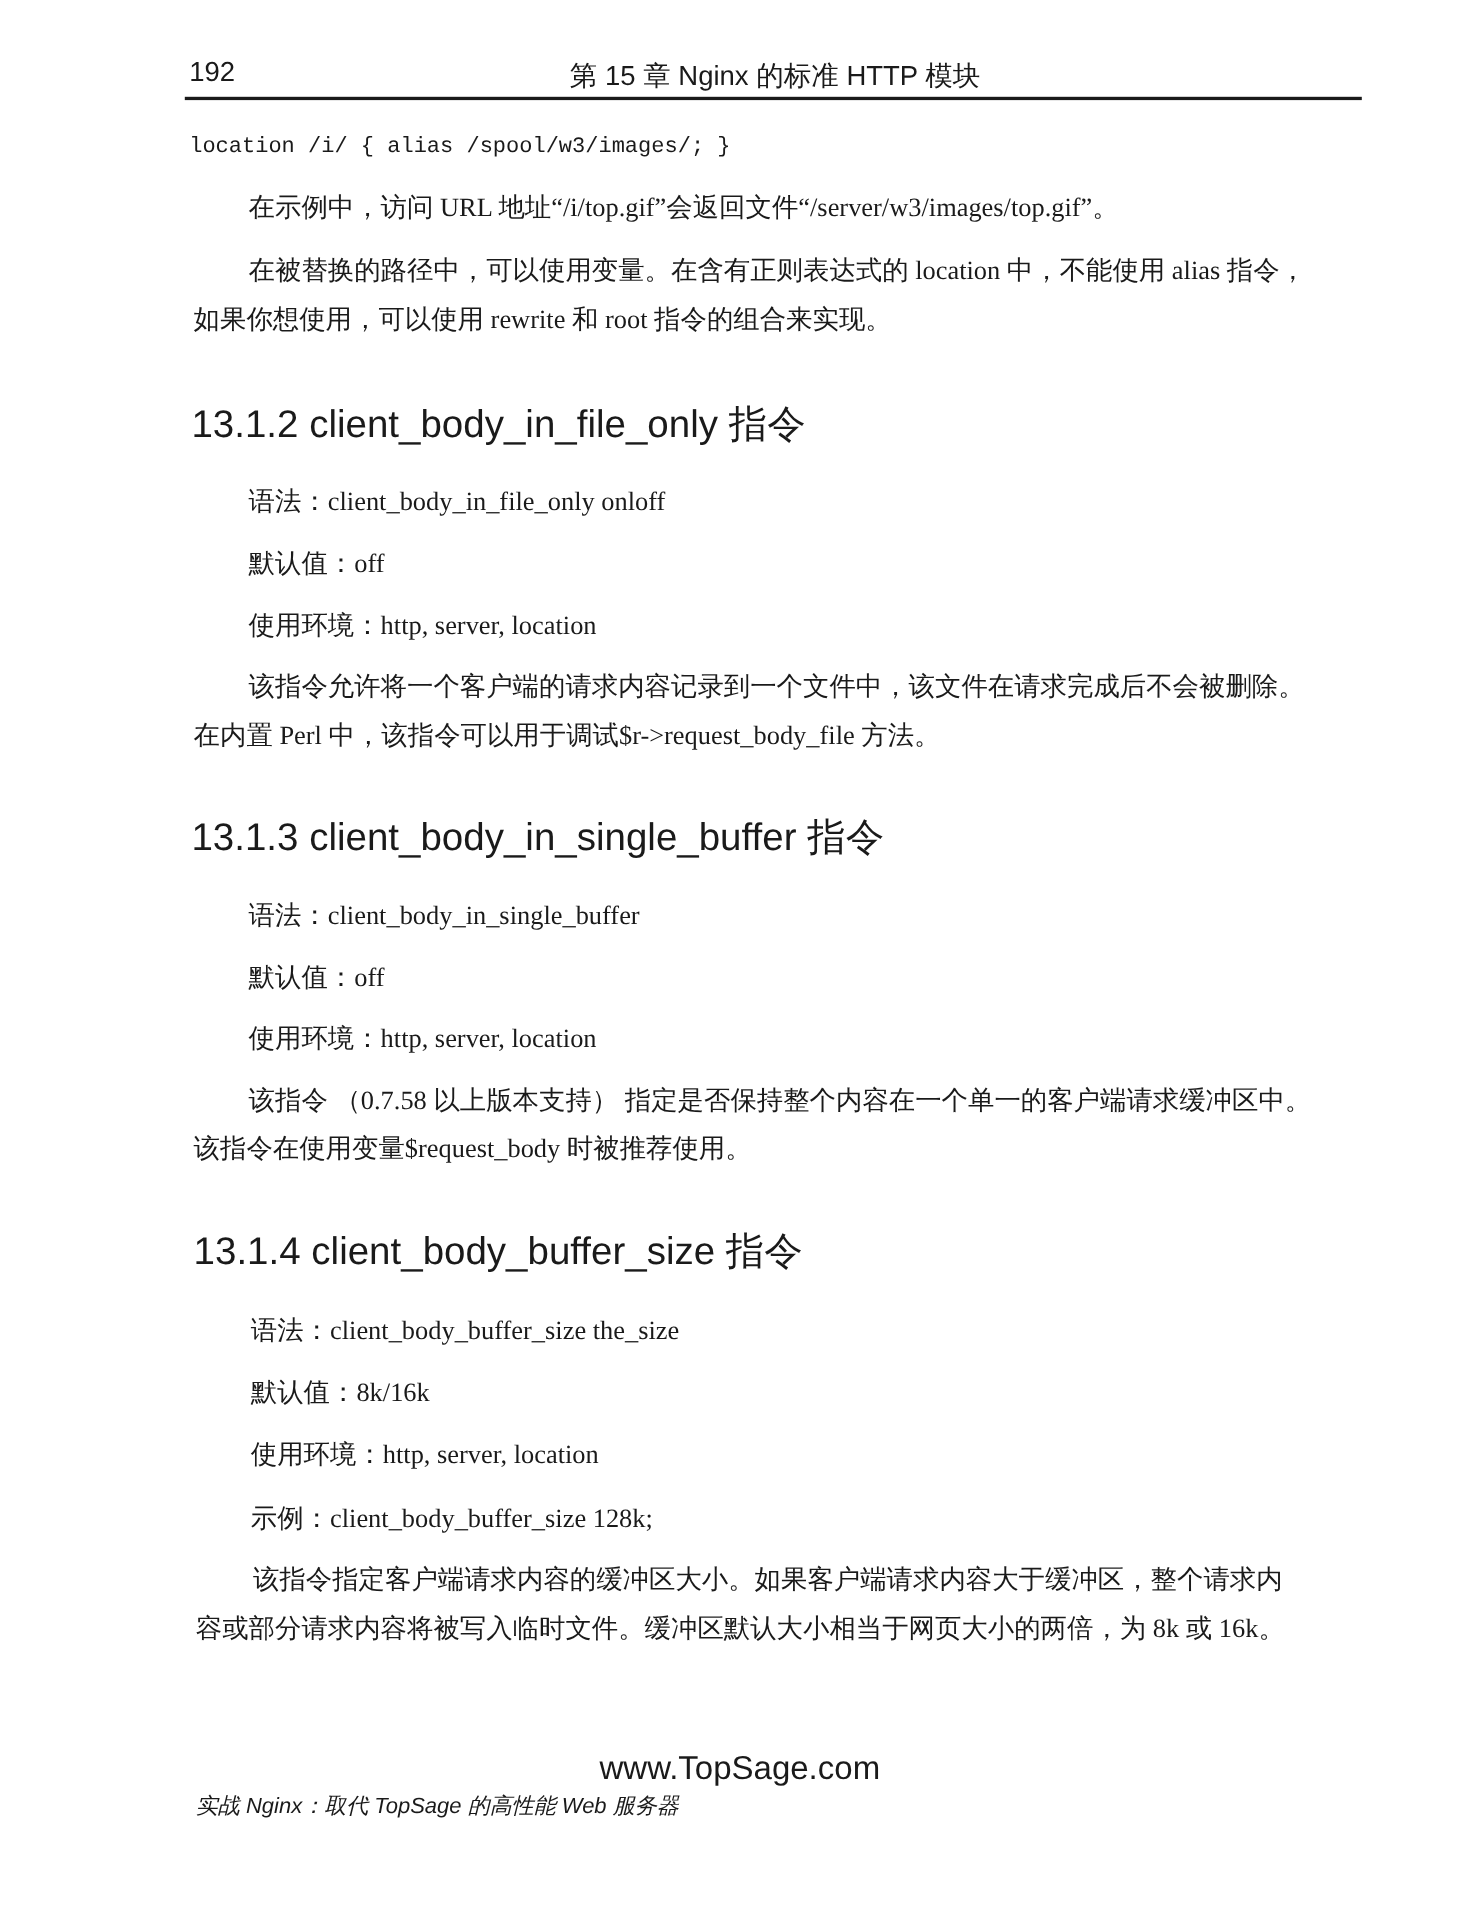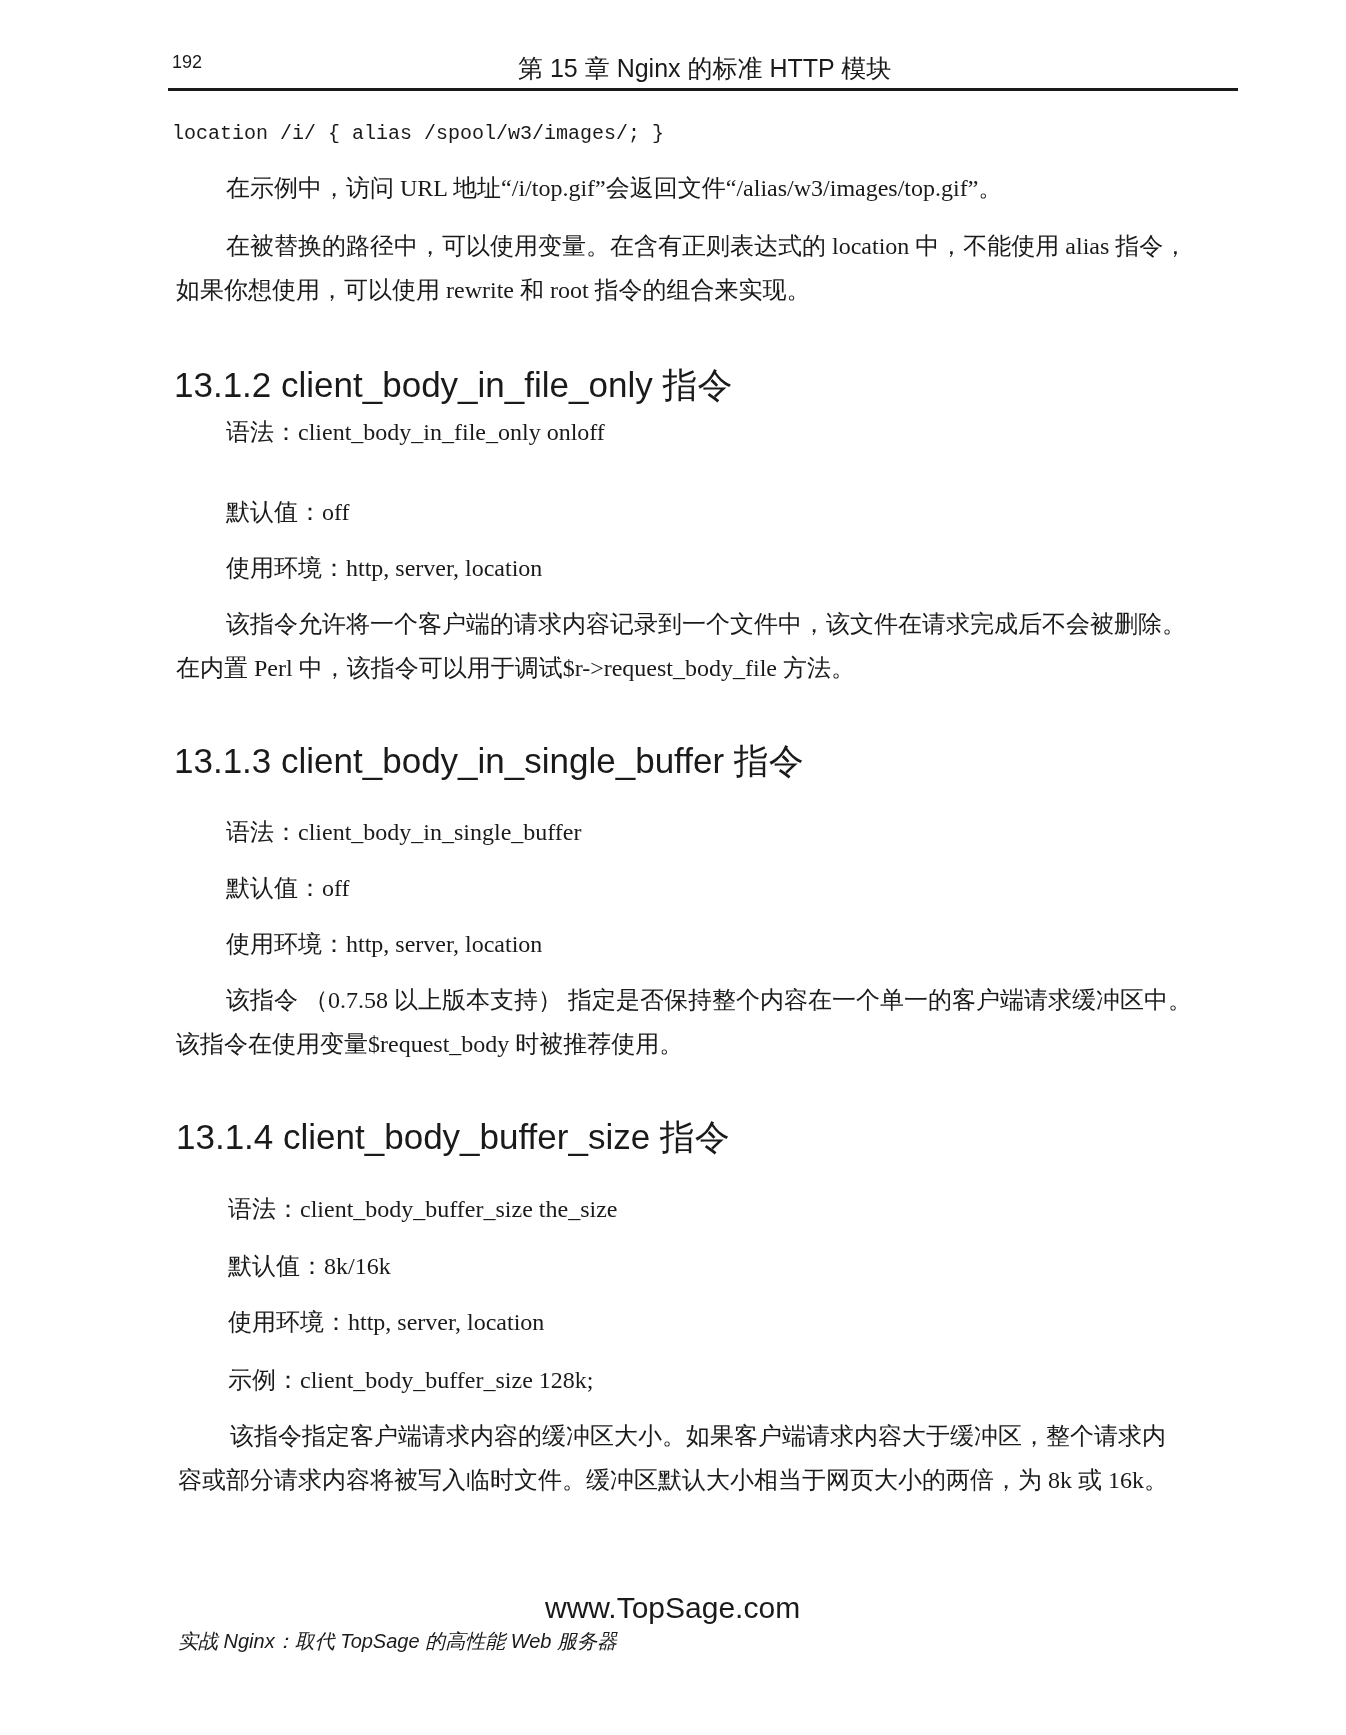--- a/index.html
+++ b/index.html
@@ -1,41 +1,41 @@
 <!DOCTYPE html>
 <html><head>
 <meta charset="utf-8">
 <style>
   html, body { margin: 0; padding: 0; background: #ffffff; }
   body { width: 1346px; height: 1735px; position: relative; overflow: hidden; color: #1a1a1a; font-family: "DejaVu Serif", serif; }
   .abs { position: absolute; white-space: nowrap; }
-  .header-num { left: 172px; top: 52px; font-family: "Liberation Sans", sans-serif; font-size: 18px; }
+  .header-num { left: 172px; top: 52px; font-family: "Liberation Sans", sans-serif; font-size: 25px; }
   .header-title { left: 518px; top: 52px; font-family: "Liberation Sans", sans-serif; font-size: 25px; }
   .rule { left: 168px; top: 88px; width: 1070px; height: 3px; background: #1a1a1a; }
   .code { left: 172px; top: 122px; font-family: "Liberation Mono", monospace; font-size: 20px; }
   .para { font-family: "Liberation Serif", serif; font-size: 24px; }
   .h2 { font-family: "Liberation Sans", sans-serif; font-size: 35px; }
   .footer-book { left: 178px; top: 1628px; font-family: "Liberation Sans", sans-serif; font-style: italic; font-size: 20px; }
   .footer-wm { left: 545px; top: 1591px; font-family: Liberation Sans, sans-serif; font-size: 30px; }
 </style>
 </head>
 <body>
 
 <div class="abs header-num">192</div>
 <div class="abs header-title">第 15 章   Nginx 的标准 HTTP 模块</div>
 <div class="abs rule"></div>
 
 <div class="abs code">location /i/ { alias /spool/w3/images/; }</div>
 
-<div class="abs para" style="left:226px; top:172px;">在示例中，访问 URL 地址“/i/top.gif”会返回文件“/alias/w3/images/top.gif”。</div>
+<div class="abs para" style="left:226px; top:172px;">在示例中，访问 URL 地址“/i/top.gif”会返回文件“/server/w3/images/top.gif”。</div>
 <div class="abs para" style="left:226px; top:230px;">在被替换的路径中，可以使用变量。在含有正则表达式的 location 中，不能使用 alias 指令，</div>
 <div class="abs para" style="left:176px; top:274px;text-align:right;">如果你想使用，可以使用 rewrite 和 root 指令的组合来实现。</div>
 
 <div class="abs h2" style="left:174px; top:362px;">13.1.2   client_body_in_file_only  指令</div>
-<div class="abs para" style="left:226px; top:416px;">语法：client_body_in_file_only onloff</div>
+<div class="abs para" style="left:226px; top:440px;">语法：client_body_in_file_only onloff</div>
 <div class="abs para" style="left:226px; top:496px;">默认值：off</div>
 <div class="abs para" style="left:226px; top:552px;">使用环境：http, server, location</div>
 <div class="abs para" style="left:226px; top:608px;text-align:center;">该指令允许将一个客户端的请求内容记录到一个文件中，该文件在请求完成后不会被删除。</div>
 <div class="abs para" style="left:176px; top:652px;">在内置 Perl 中，该指令可以用于调试$r-&gt;request_body_file 方法。</div>
 
 <div class="abs h2" style="left:174px; top:738px;">13.1.3   client_body_in_single_buffer  指令</div>
 <div class="abs para" style="left:226px; top:816px;text-align:center;">语法：client_body_in_single_buffer</div>
 <div class="abs para" style="left:226px; top:872px;">默认值：off</div>
 <div class="abs para" style="left:226px; top:928px;">使用环境：http, server, location</div>
 <div class="abs para" style="left:226px; top:984px;">该指令 （0.7.58 以上版本支持） 指定是否保持整个内容在一个单一的客户端请求缓冲区中。</div>

